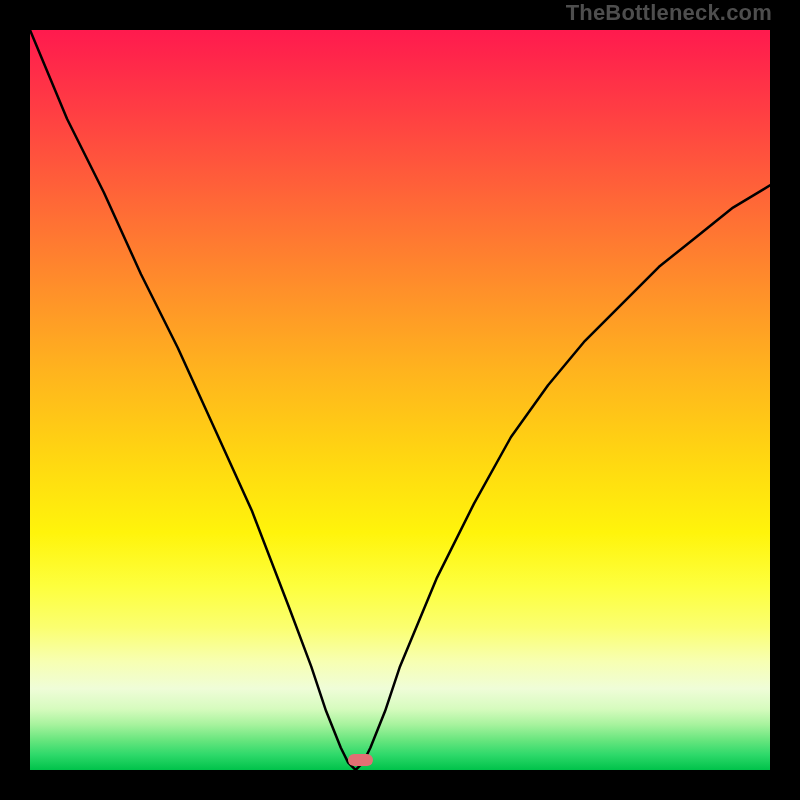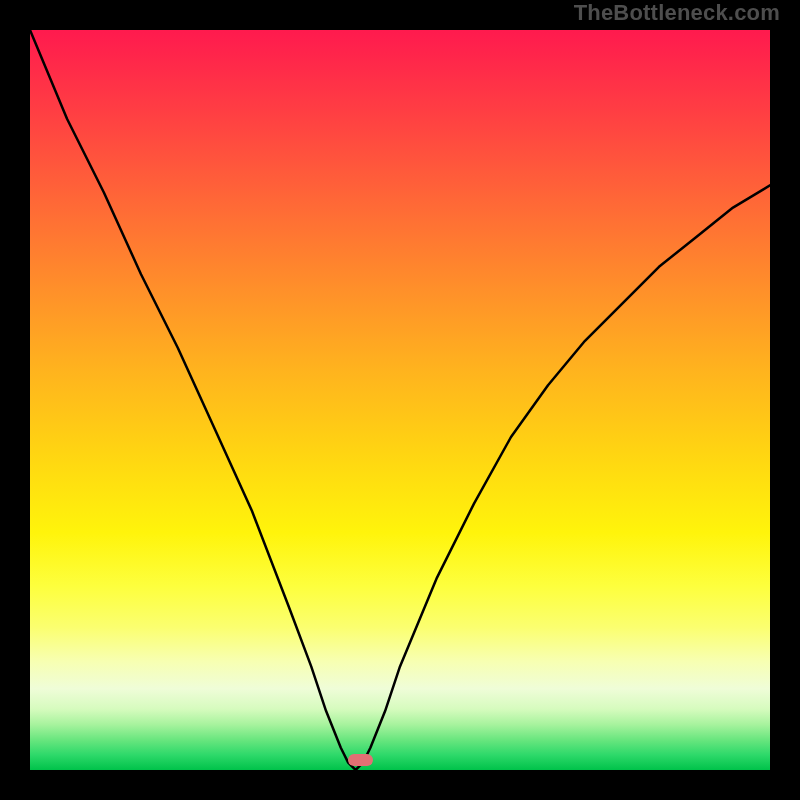--- a/index.html
+++ b/index.html
@@ -13,21 +13,21 @@
   }
   .outer {
     position: relative;
     width: 800px;
     height: 800px;
     background: #000;
   }
   .watermark {
     position: absolute;
     top: 0;
-    right: 20px;
+    right: 28px;
     font-size: 22px;
     font-weight: 600;
     color: #4e4e4e;
     letter-spacing: 0.2px;
     user-select: none;
   }
   .plot-frame {
     position: absolute;
     left: 30px;
     top: 30px;

